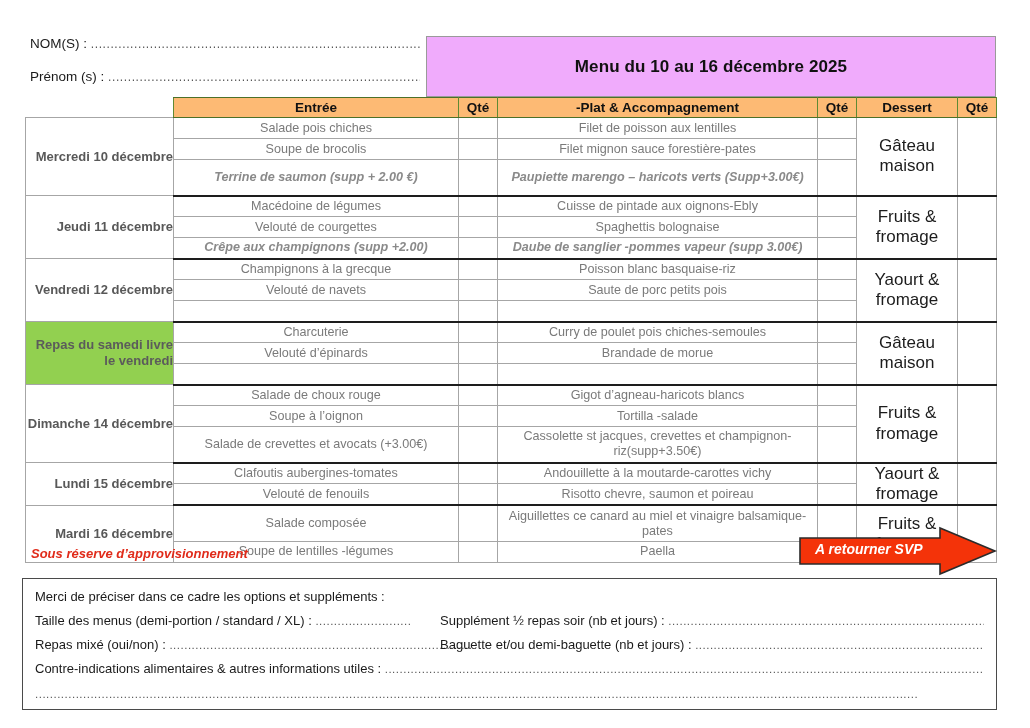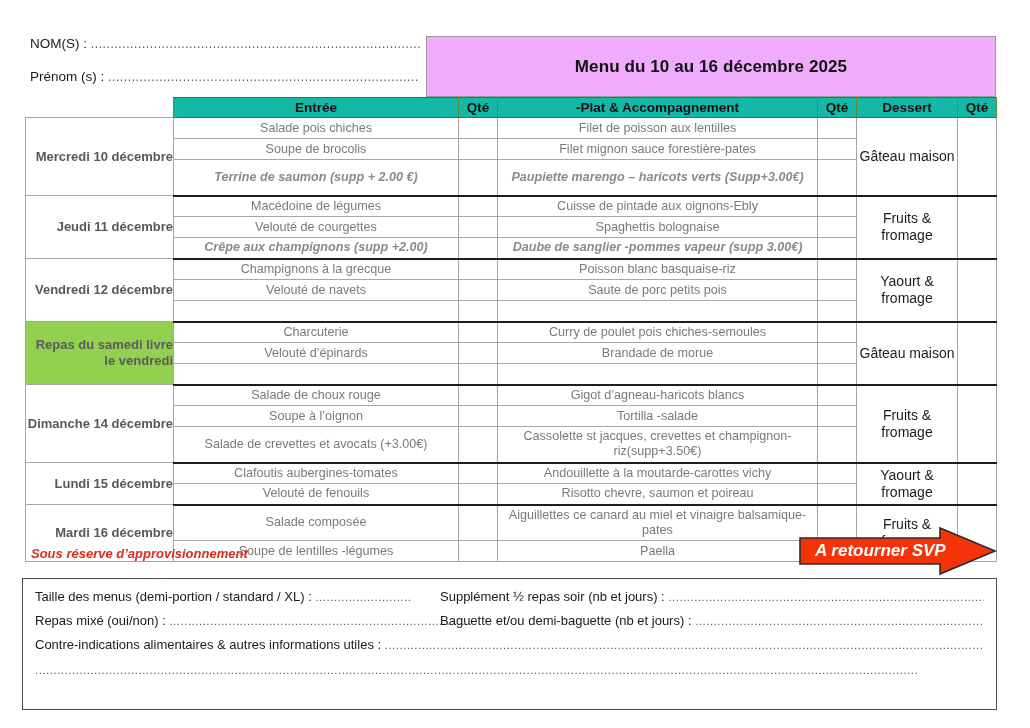--- a/index.html
+++ b/index.html
@@ -73,21 +73,21 @@
     table-layout: fixed;
   }
   table.menu td, table.menu th {
     border: 1px solid #a6a6a6;
     padding: 0;
     vertical-align: middle;
     box-sizing: border-box;
   }
   
   table.menu thead th {
-    background: #14b8a6;
+    background: #fdba74;
     color: #111;
     font-size: 13.5px;
     font-weight: bold;
     height: 19px;
     line-height: 19px;
     text-align: center;
     border: 1px solid #5f8a33;
     border-top: 1px solid #4c7029;
     border-bottom: 1px solid #4c7029;
   }
@@ -136,21 +136,21 @@
     font-weight: bold;
     color: #8a8a8a;
   }
   td.dish.two-line { height: 36px; }
   td.qte {
     border-color: #b3b3b3;
     background: #fff;
   }
   td.dessert {
     text-align: center;
-    font-size: 14px;
+    font-size: 17px;
     color: #1c1c1c;
     font-weight: normal;
     line-height: 1.2;
     border-color: #a0a0a0;
   }
   td.qte-dessert { border-color: #a0a0a0; }
 
   
   tr.group-top > td { border-top: 2px solid #1d1d1d; }
   tr.group-top > td.day { border-top: 1px solid #a6a6a6; }
@@ -171,21 +171,21 @@
     left: 795px;
     top: 526px;
     width: 205px;
     height: 50px;
   }
   .arrow-wrap svg { display: block; }
   .arrow-label {
     position: absolute;
     left: 20px;
     top: 15px;
-    font-size: 17px;
+    font-size: 14px;
     font-weight: bold;
     font-style: italic;
     color: #ffffff;
     white-space: nowrap;
   }
 
   
   .options-box {
     position: absolute;
     left: 22px;
@@ -407,20 +407,21 @@
   <div class="reserve">Sous réserve d’approvisionnement</div>
 
   <div class="arrow-wrap">
     <svg width="205" height="50" viewBox="0 0 205 50">
       <polygon points="5,12 145,12 145,2 200,25 145,48 145,38 5,38" fill="#F43309" stroke="#2b2b2b" stroke-width="1.6"></polygon>
     </svg>
     <span class="arrow-label">A retourner SVP</span>
   </div>
 
   <div class="options-box">
+    <div class="opt-line">Merci de préciser dans ce cadre les options et suppléments :</div>
 
     <div class="opt-line opt-cols">
       <div class="opt-col-left">
         <span>Taille des menus (demi-portion / standard / XL) :</span>
         <span class="opt-dots">..........................</span>
       </div>
       <div class="opt-col-right">
         <span>Supplément ½ repas soir (nb et jours)  :</span>
         <span class="opt-dots">...........................................................................................................</span>
       </div>

